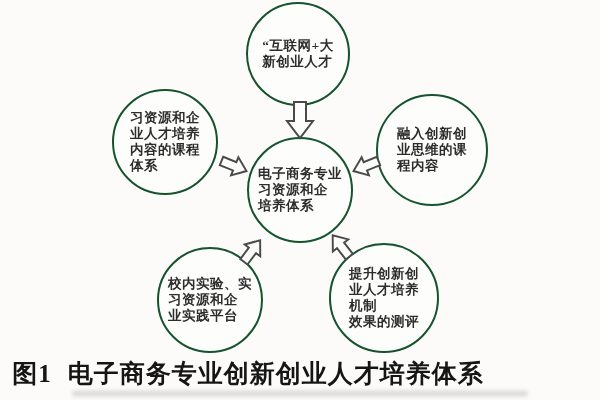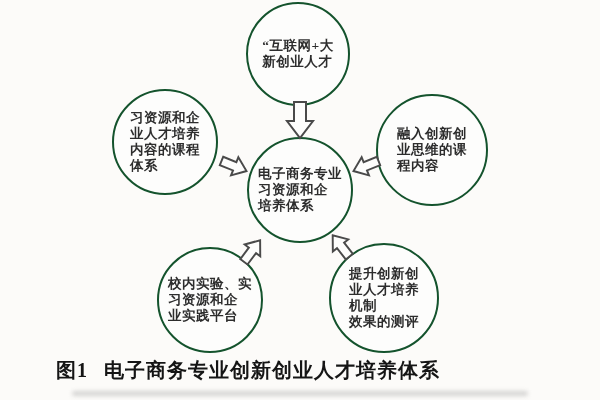--- a/index.html
+++ b/index.html
@@ -48,21 +48,21 @@
   #arrow-left         { left:219px; top:153px; transform:rotate(22deg); }
   #arrow-right        { left:351px; top:153px; transform:rotate(158deg); }
   #arrow-bottom-left  { left:237px; top:238px; transform:rotate(-53deg); }
   #arrow-bottom-right { left:326px; top:233px; transform:rotate(-128deg); }
 
   .figure-caption {
     position:absolute;
     left:0; top:357px;
     width:496px;
     text-align:center;
-    font-size:20px;
+    font-size:25px;
     font-weight:bold;
     color:#151515;
     letter-spacing:1px;
   }
   .figure-number { margin-right:16px; }
 
   .scan-smudge {
     position:absolute;
     left:72px; top:391px;
     width:456px; height:5px;

